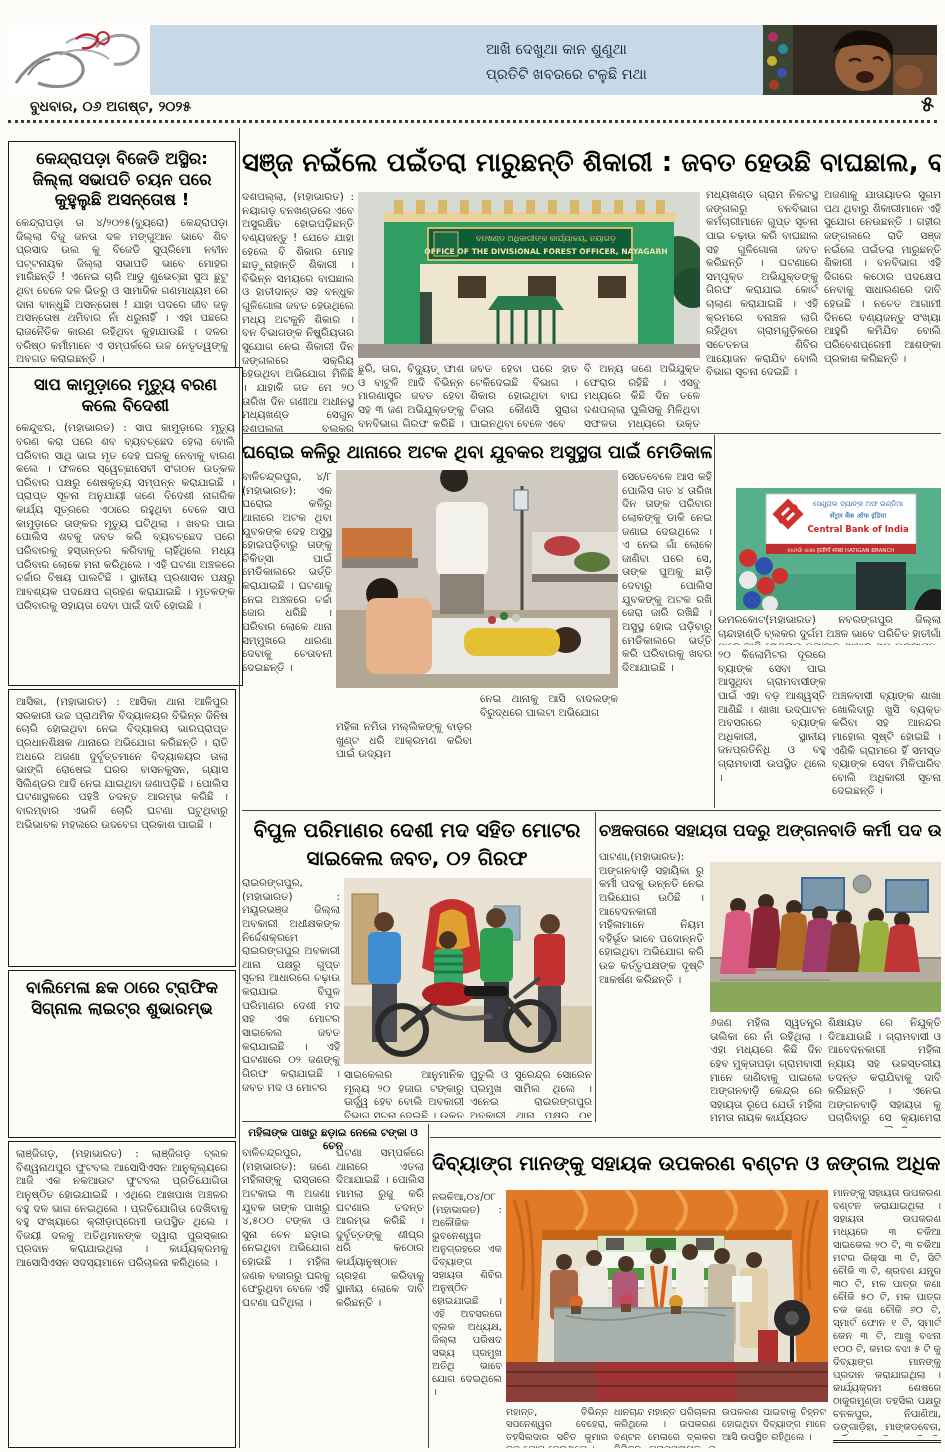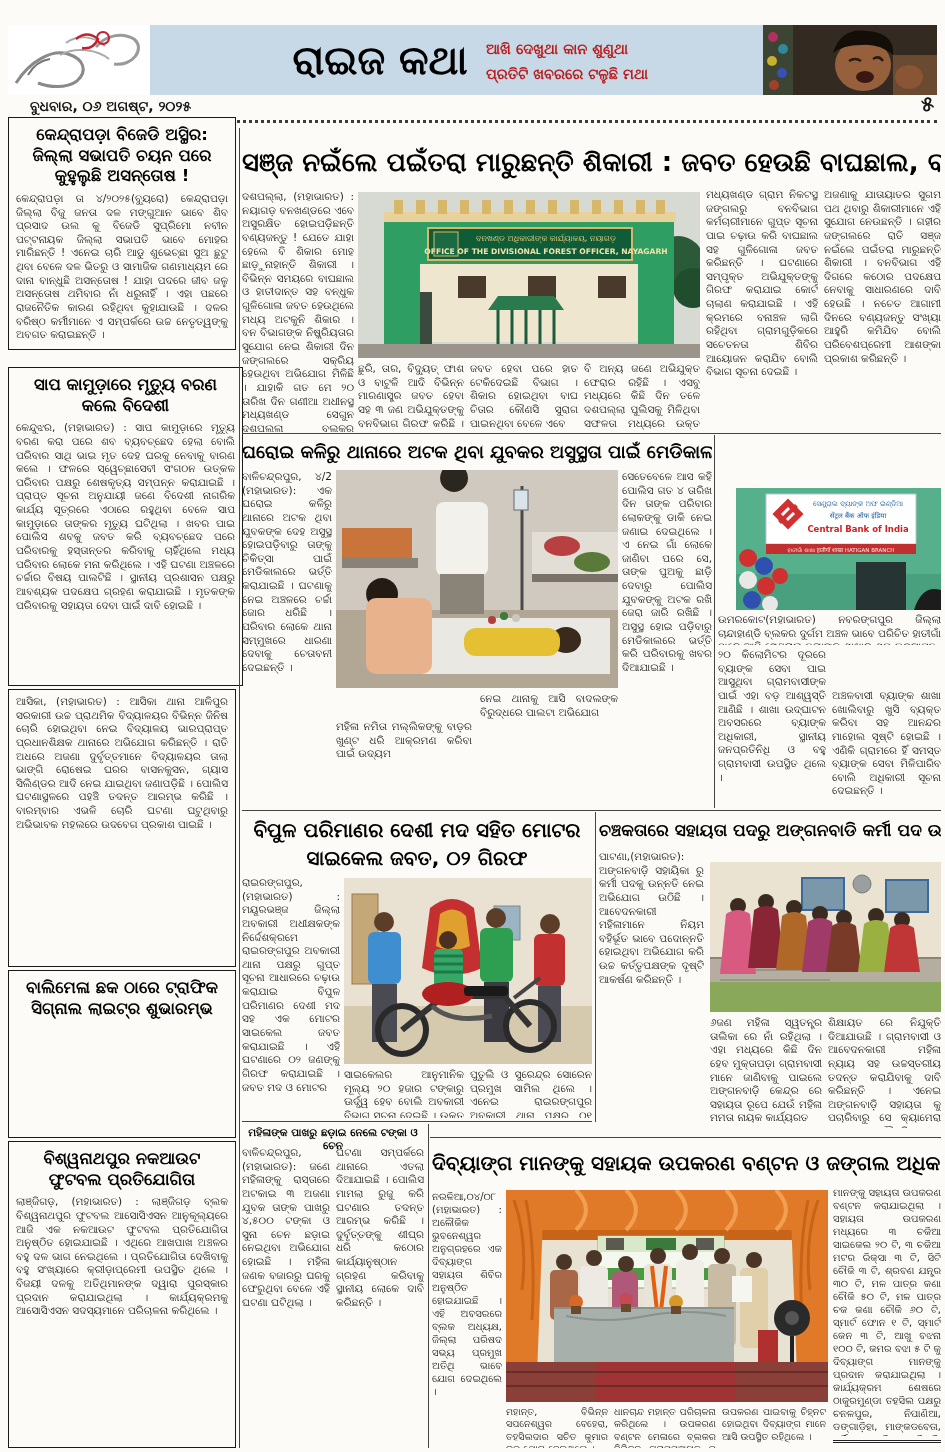--- a/index.html
+++ b/index.html
@@ -28,22 +28,21 @@
       <svg viewBox="0 0 142 70" preserveAspectRatio="none">
         <rect width="142" height="70" fill="#ffffff"></rect>
         <path d="M8,58 C22,36 44,24 60,29 C76,34 80,46 69,56 C58,64 40,62 30,58" fill="none" stroke="#8a8a8a" stroke-width="3"></path>
         <path d="M88,22 C98,10 114,7 126,14 C138,24 124,42 106,39" fill="none" stroke="#9a9a9a" stroke-width="3"></path>
         <path d="M58,18 C70,9 86,11 97,21 M52,30 C68,21 90,25 101,34" stroke="#aaaaaa" stroke-width="2" fill="none"></path>
         <path d="M68,14 q11,-9 22,0 q-5,11 -16,9" fill="none" stroke="#c02030" stroke-width="2.5"></path>
         <circle cx="95" cy="13" r="6" fill="none" stroke="#c02030" stroke-width="2"></circle>
         <path d="M20,50 q8,-14 22,-16" fill="none" stroke="#777" stroke-width="2"></path>
       </svg>
     </div>
-    <div class="abs hl" style="left:272px;top:4px;width:200px;height:62px;font-size:40px;line-height:62px;">ରାଇଜ କଥା</div>
-    <div class="abs" style="left:478px;top:12px;width:185px;font-size:14.5px;font-weight:700;line-height:1.7;color:#b91c1c;">
+    <div class="abs" style="left:478px;top:12px;width:185px;font-size:14.5px;font-weight:400;line-height:1.7;color:#0f172a;">
       <div>ଆଖି ଦେଖୁଥା କାନ ଶୁଣୁଥା</div>
       <div>ପ୍ରତିଟି ଖବରରେ ଟଳୁଛି ମଥା</div>
     </div>
     <div class="abs photo" style="left:755px;top:0;width:174px;height:70px;">
       <svg viewBox="0 0 174 70" preserveAspectRatio="none">
         <rect width="174" height="70" fill="#332a22"></rect>
         <rect width="30" height="70" fill="#3c4433"></rect>
         <circle cx="10" cy="12" r="5" fill="#b03060"></circle>
           <circle cx="20" cy="24" r="5" fill="#2e8a9a"></circle>
         <circle cx="9" cy="36" r="5" fill="#c8b030"></circle>
@@ -55,40 +54,39 @@
         <ellipse cx="102" cy="52" rx="9" ry="6" fill="#3a1812"></ellipse>
         <rect x="130" y="30" width="44" height="40" fill="#6a4a30"></rect>
         <ellipse cx="146" cy="52" rx="14" ry="12" fill="#8a5535"></ellipse>
       </svg>
     </div>
   </div>
   <div class="abs" style="left:30px;top:98px;font-size:14px;font-weight:700;">ବୁଧବାର, ୦୬ ଅଗଷ୍ଟ, ୨୦୨୫</div>
   <div class="abs" style="left:900px;top:92px;width:34px;font-size:21px;font-weight:700;text-align:right;">୫</div>
   <div class="abs dotted" style="left:8px;top:120px;width:929px;height:0;"></div>
 
-  <div class="abs box" style="left:8px;top:117px;width:228px;height:233px;">
+  <div class="abs box" style="left:8px;top:141px;width:228px;height:233px;">
     <div class="boxhl" style="font-size:16.5px;">କେନ୍ଦ୍ରାପଡ଼ା ବିଜେଡି ଅସ୍ଥିର: ଜିଲ୍ଲା ସଭାପତି ଚୟନ ପରେ କୁହୁଲୁଛି ଅସନ୍ତୋଷ !</div>
     <div class="bd" style="height:158px;">କେନ୍ଦ୍ରାପଡ଼ା ତା ୪/୨୦୨୫(ବ୍ୟୁରୋ) କେନ୍ଦ୍ରାପଡ଼ା ଜିଲ୍ଲା ବିଜୁ ଜନତା ଦଳ ମଙ୍ଗୁଆନ ଭାବେ ଶିବ ପ୍ରସାଦ ଉଲ କୁ ବିଜେଡି ସୁପ୍ରିମୋ ନବୀନ ପଟ୍ଟନାୟକ ଜିଲ୍ଲା ସଭାପତି ଭାବେ ମୋହର ମାରିଛନ୍ତି ! ଏନେଇ ଚାରି ଆଡୁ ଶୁଭେଚ୍ଛା ସୁଅ ଛୁଟୁ ଥିବା ବେଳେ ଦଳ ଭିତରୁ ଓ ସାମାଜିକ ଗଣମାଧ୍ୟମ ରେ ଦାନା ବାନ୍ଧୁଛି ଅସନ୍ତୋଷ ! ଯାହା ପଦରେ ଜୀବ ଜଳୁ ଅସନ୍ତୋଷ ଥମିବାର ନାଁ ଧରୁନାହିଁ । ଏହା ପଛରେ ରାଜନୈତିକ କାରଣ ରହିଥିବା କୁହାଯାଉଛି । ଦଳର ବରିଷ୍ଠ କର୍ମୀମାନେ ଏ ସମ୍ପର୍କରେ ଉଚ୍ଚ ନେତୃତ୍ୱଙ୍କୁ ଅବଗତ କରାଇଛନ୍ତି ।</div>
   </div>
 
   <div class="abs box" style="left:8px;top:367px;width:235px;height:319px;">
     <div class="boxhl" style="font-size:16.5px;">ସାପ କାମୁଡ଼ାରେ ମୃତ୍ୟୁ ବରଣ କଲେ ବିଦେଶୀ</div>
     <div class="bd" style="height:272px;">କେନ୍ଦୁଝର, (ମହାଭାରତ) : ସାପ କାମୁଡ଼ାରେ ମୃତ୍ୟୁ ବରଣ କରା ପରେ ଶବ ବ୍ୟବଚ୍ଛେଦ ହେଲା ବୋଲି ପରିବାର ସାଥି ଭାଇ ମୃତ ଦେହ ଘରକୁ ନେବାକୁ ବାରଣ କଲେ । ଫଳରେ ସ୍ୱେଚ୍ଛାସେବୀ ସଂଗଠନ ଉତ୍କଳ ପରିବାର ପକ୍ଷରୁ ଶେଷକୃତ୍ୟ ସମ୍ପନ୍ନ କରାଯାଇଛି । ପ୍ରାପ୍ତ ସୂଚନା ଅନୁଯାୟୀ ଜଣେ ବିଦେଶୀ ନାଗରିକ କାର୍ଯ୍ୟ ସୂତ୍ରରେ ଏଠାରେ ରହୁଥିବା ବେଳେ ସାପ କାମୁଡ଼ାରେ ତାଙ୍କର ମୃତ୍ୟୁ ଘଟିଥିଲା । ଖବର ପାଇ ପୋଲିସ ଶବକୁ ଜବତ କରି ବ୍ୟବଚ୍ଛେଦ ପରେ ପରିବାରକୁ ହସ୍ତାନ୍ତର କରିବାକୁ ଚାହିଁଥିଲେ ମଧ୍ୟ ପରିବାର ଲୋକେ ମନା କରିଥିଲେ । ଏହି ଘଟଣା ଅଞ୍ଚଳରେ ଚର୍ଚ୍ଚାର ବିଷୟ ପାଲଟିଛି । ସ୍ଥାନୀୟ ପ୍ରଶାସନ ପକ୍ଷରୁ ଆବଶ୍ୟକ ପଦକ୍ଷେପ ଗ୍ରହଣ କରାଯାଇଛି । ମୃତକଙ୍କ ପରିବାରକୁ ସହାୟତା ଦେବା ପାଇଁ ଦାବି ହୋଇଛି ।</div>
   </div>
 
   <div class="abs box" style="left:8px;top:689px;width:228px;height:278px;">
     <div class="bd" style="height:210px;">ଆସିକା, (ମହାଭାରତ) : ଆସିକା ଥାନା ଆଳିପୁର ସରକାରୀ ଉଚ୍ଚ ପ୍ରାଥମିକ ବିଦ୍ୟାଳୟର ବିଭିନ୍ନ ଜିନିଷ ଚୋରି ହୋଇଥିବା ନେଇ ବିଦ୍ୟାଳୟ ଭାରପ୍ରାପ୍ତ ପ୍ରଧାନଶିକ୍ଷକ ଥାନାରେ ଅଭିଯୋଗ କରିଛନ୍ତି । ରାତି ଅଧରେ ଅଜଣା ଦୁର୍ବୃତ୍ତମାନେ ବିଦ୍ୟାଳୟର ତାଲା ଭାଙ୍ଗି ରୋଷେଇ ଘରର ବାସନକୁସନ, ଗ୍ୟାସ ସିଲିଣ୍ଡର ଆଦି ନେଇ ଯାଇଥିବା ଜଣାପଡ଼ିଛି । ପୋଲିସ ଘଟଣାସ୍ଥଳରେ ପହଞ୍ଚି ତଦନ୍ତ ଆରମ୍ଭ କରିଛି । ବାରମ୍ବାର ଏଭଳି ଚୋରି ଘଟଣା ଘଟୁଥିବାରୁ ଅଭିଭାବକ ମହଲରେ ଉଦବେଗ ପ୍ରକାଶ ପାଇଛି ।</div>
   </div>
 
   <div class="abs box" style="left:8px;top:970px;width:228px;height:168px;">
     <div class="boxhl" style="font-size:16.5px;">ବାଲିମେଳା ଛକ ଠାରେ ଟ୍ରାଫିକ ସିଗ୍ନାଲ ଲାଇଟ୍‌ର ଶୁଭାରମ୍ଭ</div>
   </div>
 
   <div class="abs box" style="left:8px;top:1141px;width:228px;height:307px;">
-    <div class="boxhl" style="font-size:16.5px;">ବିଶ୍ୱନାଥପୁର ନକଆଉଟ ଫୁଟବଲ ପ୍ରତିଯୋଗିତା</div>
     <div class="bd" style="height:238px;">ଲାଞ୍ଜିଗଡ଼, (ମହାଭାରତ) : ଲାଞ୍ଜିଗଡ଼ ବ୍ଲକ ବିଶ୍ୱନାଥପୁର ଫୁଟବଲ ଆସୋସିଏସନ ଆନୁକୂଲ୍ୟରେ ଆଜି ଏକ ନକଆଉଟ ଫୁଟବଲ ପ୍ରତିଯୋଗିତା ଅନୁଷ୍ଠିତ ହୋଇଯାଇଛି । ଏଥିରେ ଆଖପାଖ ଅଞ୍ଚଳର ବହୁ ଦଳ ଭାଗ ନେଇଥିଲେ । ପ୍ରତିଯୋଗିତା ଦେଖିବାକୁ ବହୁ ସଂଖ୍ୟାରେ କ୍ରୀଡ଼ାପ୍ରେମୀ ଉପସ୍ଥିତ ଥିଲେ । ବିଜୟୀ ଦଳକୁ ଅତିଥିମାନଙ୍କ ଦ୍ୱାରା ପୁରସ୍କାର ପ୍ରଦାନ କରାଯାଇଥିଲା । କାର୍ଯ୍ୟକ୍ରମକୁ ଆସୋସିଏସନ ସଦସ୍ୟମାନେ ପରିଚାଳନା କରିଥିଲେ ।</div>
   </div>
 
   <div class="vr" style="left:239px;top:128px;height:1320px;"></div>
 
   <div class="abs hl nowrap" style="left:242px;top:138px;width:699px;height:48px;font-size:26px;line-height:48px;">ସଞ୍ଜ ନଇଁଲେ ପଇଁତରା ମାରୁଛନ୍ତି ଶିକାରୀ : ଜବତ ହେଉଛି ବାଘଛାଲ, ବନ୍ଧୁକ, ଗୁଳିଗୋଳା</div>
 
   <div class="abs bd" style="left:242px;top:190px;width:112px;height:242px;">ଦଶପଲ୍ଲା, (ମହାଭାରତ) : ନୟାଗଡ଼ ବନଖଣ୍ଡରେ ଏବେ ଅସୁରକ୍ଷିତ ହୋଇପଡ଼ିଛନ୍ତି ବଣ୍ୟଜନ୍ତୁ ! ଯେତେ ଯାହା ହେଲେ ବି ଶିକାର ମୋହ ଛାଡ଼ୁନାହାନ୍ତି ଶିକାରୀ । ବିଭିନ୍ନ ସମୟରେ ବାଘଛାଲ ଓ ହାତୀଦାନ୍ତ ସହ ବନ୍ଧୁକ ଗୁଳିଗୋଳା ଜବତ ହେଉଥିଲେ ମଧ୍ୟ ଅଟକୁନି ଶିକାର । ବନ ବିଭାଗଙ୍କ ନିଷ୍କ୍ରିୟତାର ସୁଯୋଗ ନେଇ ଶିକାରୀ ଦିନ ଜଙ୍ଗଲରେ ସକ୍ରିୟ ହେଉଥିବା ଅଭିଯୋଗ ମିଳିଛି । ଯାହାକି ଗତ ମେ ୨୦ ତାରିଖ ଦିନ ଗଣୀଆ ଅଧୀନସ୍ଥ ମଧ୍ୟଖଣ୍ଡ ସେଗୁନ ଦଶପଲ୍ଲା ବ୍ଲକର ଗୁଗୁଡ଼ିପଡ଼ା ଗ୍ରାମରୁ ଏକ ଜଳରାପତରିଆ ବାଘ ଛାଲ ସହ ବନ୍ଧୁକ, ବାରୁଦ,</div>
 
   <div class="abs photo" style="left:358px;top:192px;width:342px;height:166px;">
@@ -140,21 +138,21 @@
   <div class="abs bd" style="left:358px;top:362px;width:106px;height:70px;">ଛୁରି, ତାର, ବିଦ୍ୟୁତ୍ ଫାଶ ଓ ବାଟୁଳି ଆଦି ବିଭିନ୍ନ ମାରଣାସ୍ତ୍ର ଜବତ ହେବା ସହ ୩ ଜଣ ଅଭିଯୁକ୍ତଙ୍କୁ ବନବିଭାଗ ଗିରଫ କରିଛି । ହେଲେ ବାଘ ଛାଲ</div>
   <div class="abs bd" style="left:470px;top:362px;width:108px;height:70px;">ଜବତ ହେବା ପରେ ହାତ ଟେକିଦେଇଛି ବିଭାଗ । ଶିକାର ହୋଇଥିବା ବାଘ ଚିତାର କୌଣସି ସୁରାଗ ପାଇନଥିବା ବେଳେ ଏବେ</div>
   <div class="abs bd" style="left:584px;top:362px;width:116px;height:70px;">ବି ଅନ୍ୟ ଜଣେ ଅଭିଯୁକ୍ତ ଫେରାର ରହିଛି । ଏସବୁ ମଧ୍ୟରେ କିଛି ଦିନ ତଳେ ଦଶପଲ୍ଲା ପୁଲିସକୁ ମିଳିଥିବା ସଫଳତା ମଧ୍ୟରେ ଉକ୍ତ ସେସବୁର</div>
 
   <div class="abs bd" style="left:706px;top:188px;width:112px;height:244px;">ମଧ୍ୟଖଣ୍ଡ ଗ୍ରାମ ନିକଟସ୍ଥ ଜଙ୍ଗଲରୁ ବନବିଭାଗ କର୍ମଚାରୀମାନେ ଗୁପ୍ତ ସୂଚନା ପାଇ ଚଢ଼ାଉ କରି ବାଘଛାଲ ସହ ଗୁଳିଗୋଳା ଜବତ କରିଛନ୍ତି । ଘଟଣାରେ ସମ୍ପୃକ୍ତ ଅଭିଯୁକ୍ତଙ୍କୁ ଗିରଫ କରାଯାଇ କୋର୍ଟ ଚାଲାଣ କରାଯାଇଛି । ଏହି କ୍ରମରେ ବନାଞ୍ଚଳ ଲାଗି ରହିଥିବା ଗ୍ରାମଗୁଡ଼ିକରେ ସଚେତନତା ଶିବିର ଆୟୋଜନ କରାଯିବ ବୋଲି ବିଭାଗ ସୂଚନା ଦେଇଛି ।</div>
   <div class="abs bd" style="left:824px;top:188px;width:117px;height:244px;">ଅଜଣାକୁ ଯାତାୟାତର ସୁଗମ ପଥ ଥିବାରୁ ଶିକାରୀମାନେ ଏହି ସୁଯୋଗ ନେଉଛନ୍ତି । ଗହୀର ଜଙ୍ଗଲରେ ରାତି ସଞ୍ଜ ନଇଁଲେ ପଇଁତରା ମାରୁଛନ୍ତି ଶିକାରୀ । ବନବିଭାଗ ଏହି ଦିଗରେ କଠୋର ପଦକ୍ଷେପ ନେବାକୁ ସାଧାରଣରେ ଦାବି ହେଉଛି । ନଚେତ ଆଗାମୀ ଦିନରେ ବଣ୍ୟଜନ୍ତୁ ସଂଖ୍ୟା ଆହୁରି କମିଯିବ ବୋଲି ପରିବେଶପ୍ରେମୀ ଆଶଙ୍କା ପ୍ରକାଶ କରିଛନ୍ତି ।</div>
 
   <div class="hr" style="left:242px;top:433px;width:699px;"></div>
 
   <div class="abs hl nowrap" style="left:242px;top:438px;width:470px;height:28px;font-size:18px;line-height:28px;">ଘରୋଇ କଳିରୁ ଥାନାରେ ଅଟକ ଥିବା ଯୁବକର ଅସୁସ୍ଥତା ପାଇଁ ମେଡିକାଲରେ ଭର୍ତ୍ତି</div>
-  <div class="abs bd" style="left:242px;top:470px;width:90px;height:338px;">ବାଳିଚନ୍ଦ୍ରପୁର, ୪/2 (ମହାଭାରତ): ଏକ ଘରୋଇ କଳିରୁ ଥାନାରେ ଅଟକ ଥିବା ଯୁବକଙ୍କ ଦେହ ଅସୁସ୍ଥ ହୋଇପଡ଼ିବାରୁ ତାଙ୍କୁ ଚିକିତ୍ସା ପାଇଁ ମେଡିକାଲରେ ଭର୍ତ୍ତି କରାଯାଇଛି । ଘଟଣାକୁ ନେଇ ଅଞ୍ଚଳରେ ଚର୍ଚ୍ଚା ଜୋର ଧରିଛି । ପରିବାର ଲୋକେ ଥାନା ସମ୍ମୁଖରେ ଧାରଣା ଦେବାକୁ ଚେତାବନୀ ଦେଇଛନ୍ତି ।</div>
+  <div class="abs bd" style="left:242px;top:470px;width:90px;height:338px;">ବାଳିଚନ୍ଦ୍ରପୁର, ୪/୮ (ମହାଭାରତ): ଏକ ଘରୋଇ କଳିରୁ ଥାନାରେ ଅଟକ ଥିବା ଯୁବକଙ୍କ ଦେହ ଅସୁସ୍ଥ ହୋଇପଡ଼ିବାରୁ ତାଙ୍କୁ ଚିକିତ୍ସା ପାଇଁ ମେଡିକାଲରେ ଭର୍ତ୍ତି କରାଯାଇଛି । ଘଟଣାକୁ ନେଇ ଅଞ୍ଚଳରେ ଚର୍ଚ୍ଚା ଜୋର ଧରିଛି । ପରିବାର ଲୋକେ ଥାନା ସମ୍ମୁଖରେ ଧାରଣା ଦେବାକୁ ଚେତାବନୀ ଦେଇଛନ୍ତି ।</div>
 
   <div class="abs photo" style="left:336px;top:470px;width:282px;height:218px;">
     <svg viewBox="0 0 282 218" preserveAspectRatio="none">
       <rect width="282" height="218" fill="#cfc9c0"></rect>
       <rect y="140" width="282" height="78" fill="#b2a794"></rect>
       <rect x="6" y="58" width="70" height="34" fill="#c8743a"></rect>
       <rect x="6" y="88" width="76" height="10" fill="#8a8278"></rect>
       <rect x="196" y="62" width="86" height="46" fill="#e2ded6"></rect>
       <ellipse cx="226" cy="76" rx="18" ry="10" fill="#b84040"></ellipse>
       <ellipse cx="256" cy="92" rx="18" ry="10" fill="#5a7a3a"></ellipse>

